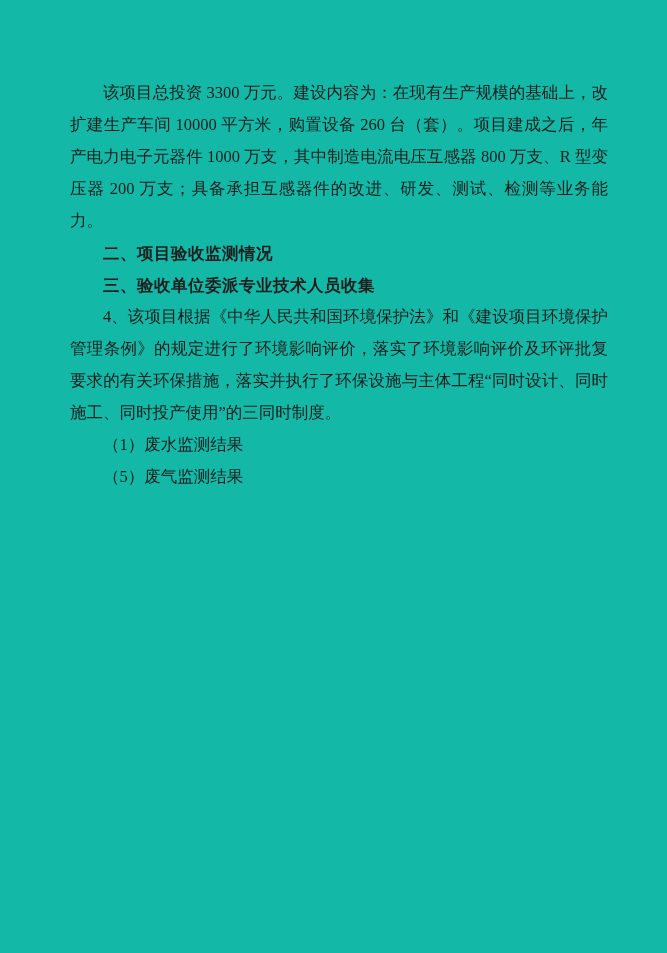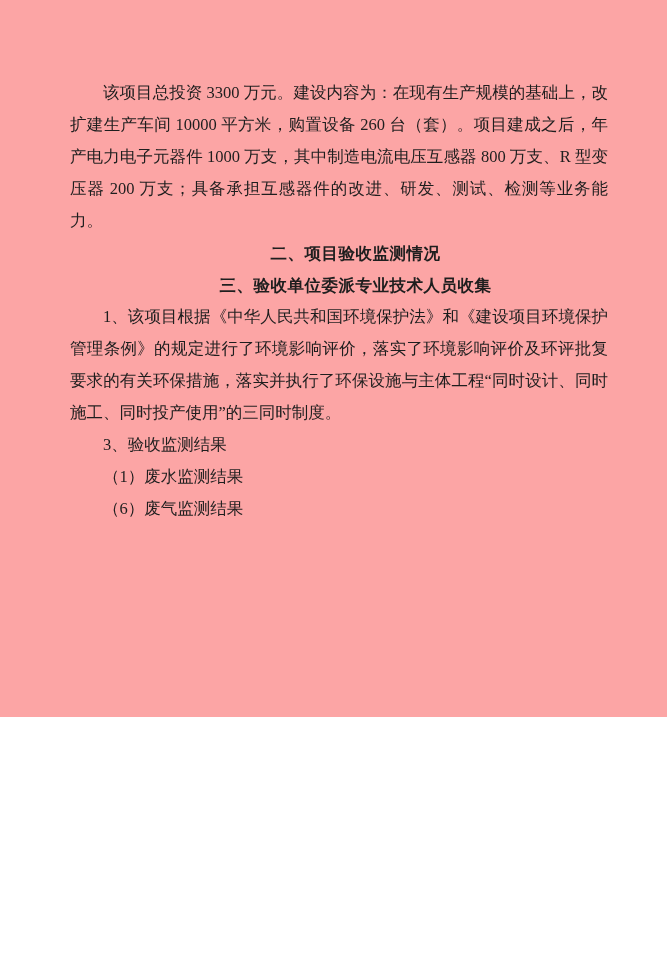--- a/index.html
+++ b/index.html
@@ -3,22 +3,22 @@
 <meta charset="utf-8">
 <style>
   html, body {
     margin: 0;
     padding: 0;
     background: #ffffff;
   }
   .page {
     position: relative;
     width: 667px;
-    height: 717px;
-    background: #fca5a5;
+    height: 953px;
+    background: #14b8a6;
     overflow: hidden;
     font-family: "Liberation Serif", "DejaVu Serif", serif;
   }
   .content {
     position: absolute;
     left: 70px;
     top: 77px;
     width: 538px;
     color: #1e1e1e;
     font-size: 16.5px;
@@ -27,33 +27,32 @@
   }
   .content p {
     margin: 0;
     padding: 0;
     text-indent: 2em;
     word-break: break-all;
   }
   .content p.heading {
     font-family: "Liberation Sans", "DejaVu Sans", sans-serif;
     font-weight: 700;
-    text-align: center;
+    text-align: left;
     letter-spacing: 0.5px;
   }
   .content p.body {
     font-weight: 400;
   }
 </style>
 </head>
 <body>
 
 <div class="page">
   <div class="content">
     <p class="body">该项目总投资 3300 万元。建设内容为：在现有生产规模的基础上，改扩建生产车间 10000 平方米，购置设备 260 台（套）。项目建成之后，年产电力电子元器件 1000 万支，其中制造电流电压互感器 800 万支、R 型变压器 200 万支；具备承担互感器件的改进、研发、测试、检测等业务能力。</p>
     <p class="heading">二、项目验收监测情况</p>
     <p class="heading">三、验收单位委派专业技术人员收集</p>
-    <p class="body">1、该项目根据《中华人民共和国环境保护法》和《建设项目环境保护管理条例》的规定进行了环境影响评价，落实了环境影响评价及环评批复要求的有关环保措施，落实并执行了环保设施与主体工程“同时设计、同时施工、同时投产使用”的三同时制度。</p>
-    <p class="body">3、验收监测结果</p>
+    <p class="body">4、该项目根据《中华人民共和国环境保护法》和《建设项目环境保护管理条例》的规定进行了环境影响评价，落实了环境影响评价及环评批复要求的有关环保措施，落实并执行了环保设施与主体工程“同时设计、同时施工、同时投产使用”的三同时制度。</p>
     <p class="body">（1）废水监测结果</p>
-    <p class="body">（6）废气监测结果</p>
+    <p class="body">（5）废气监测结果</p>
   </div>
 </div>
 
 </body></html>

